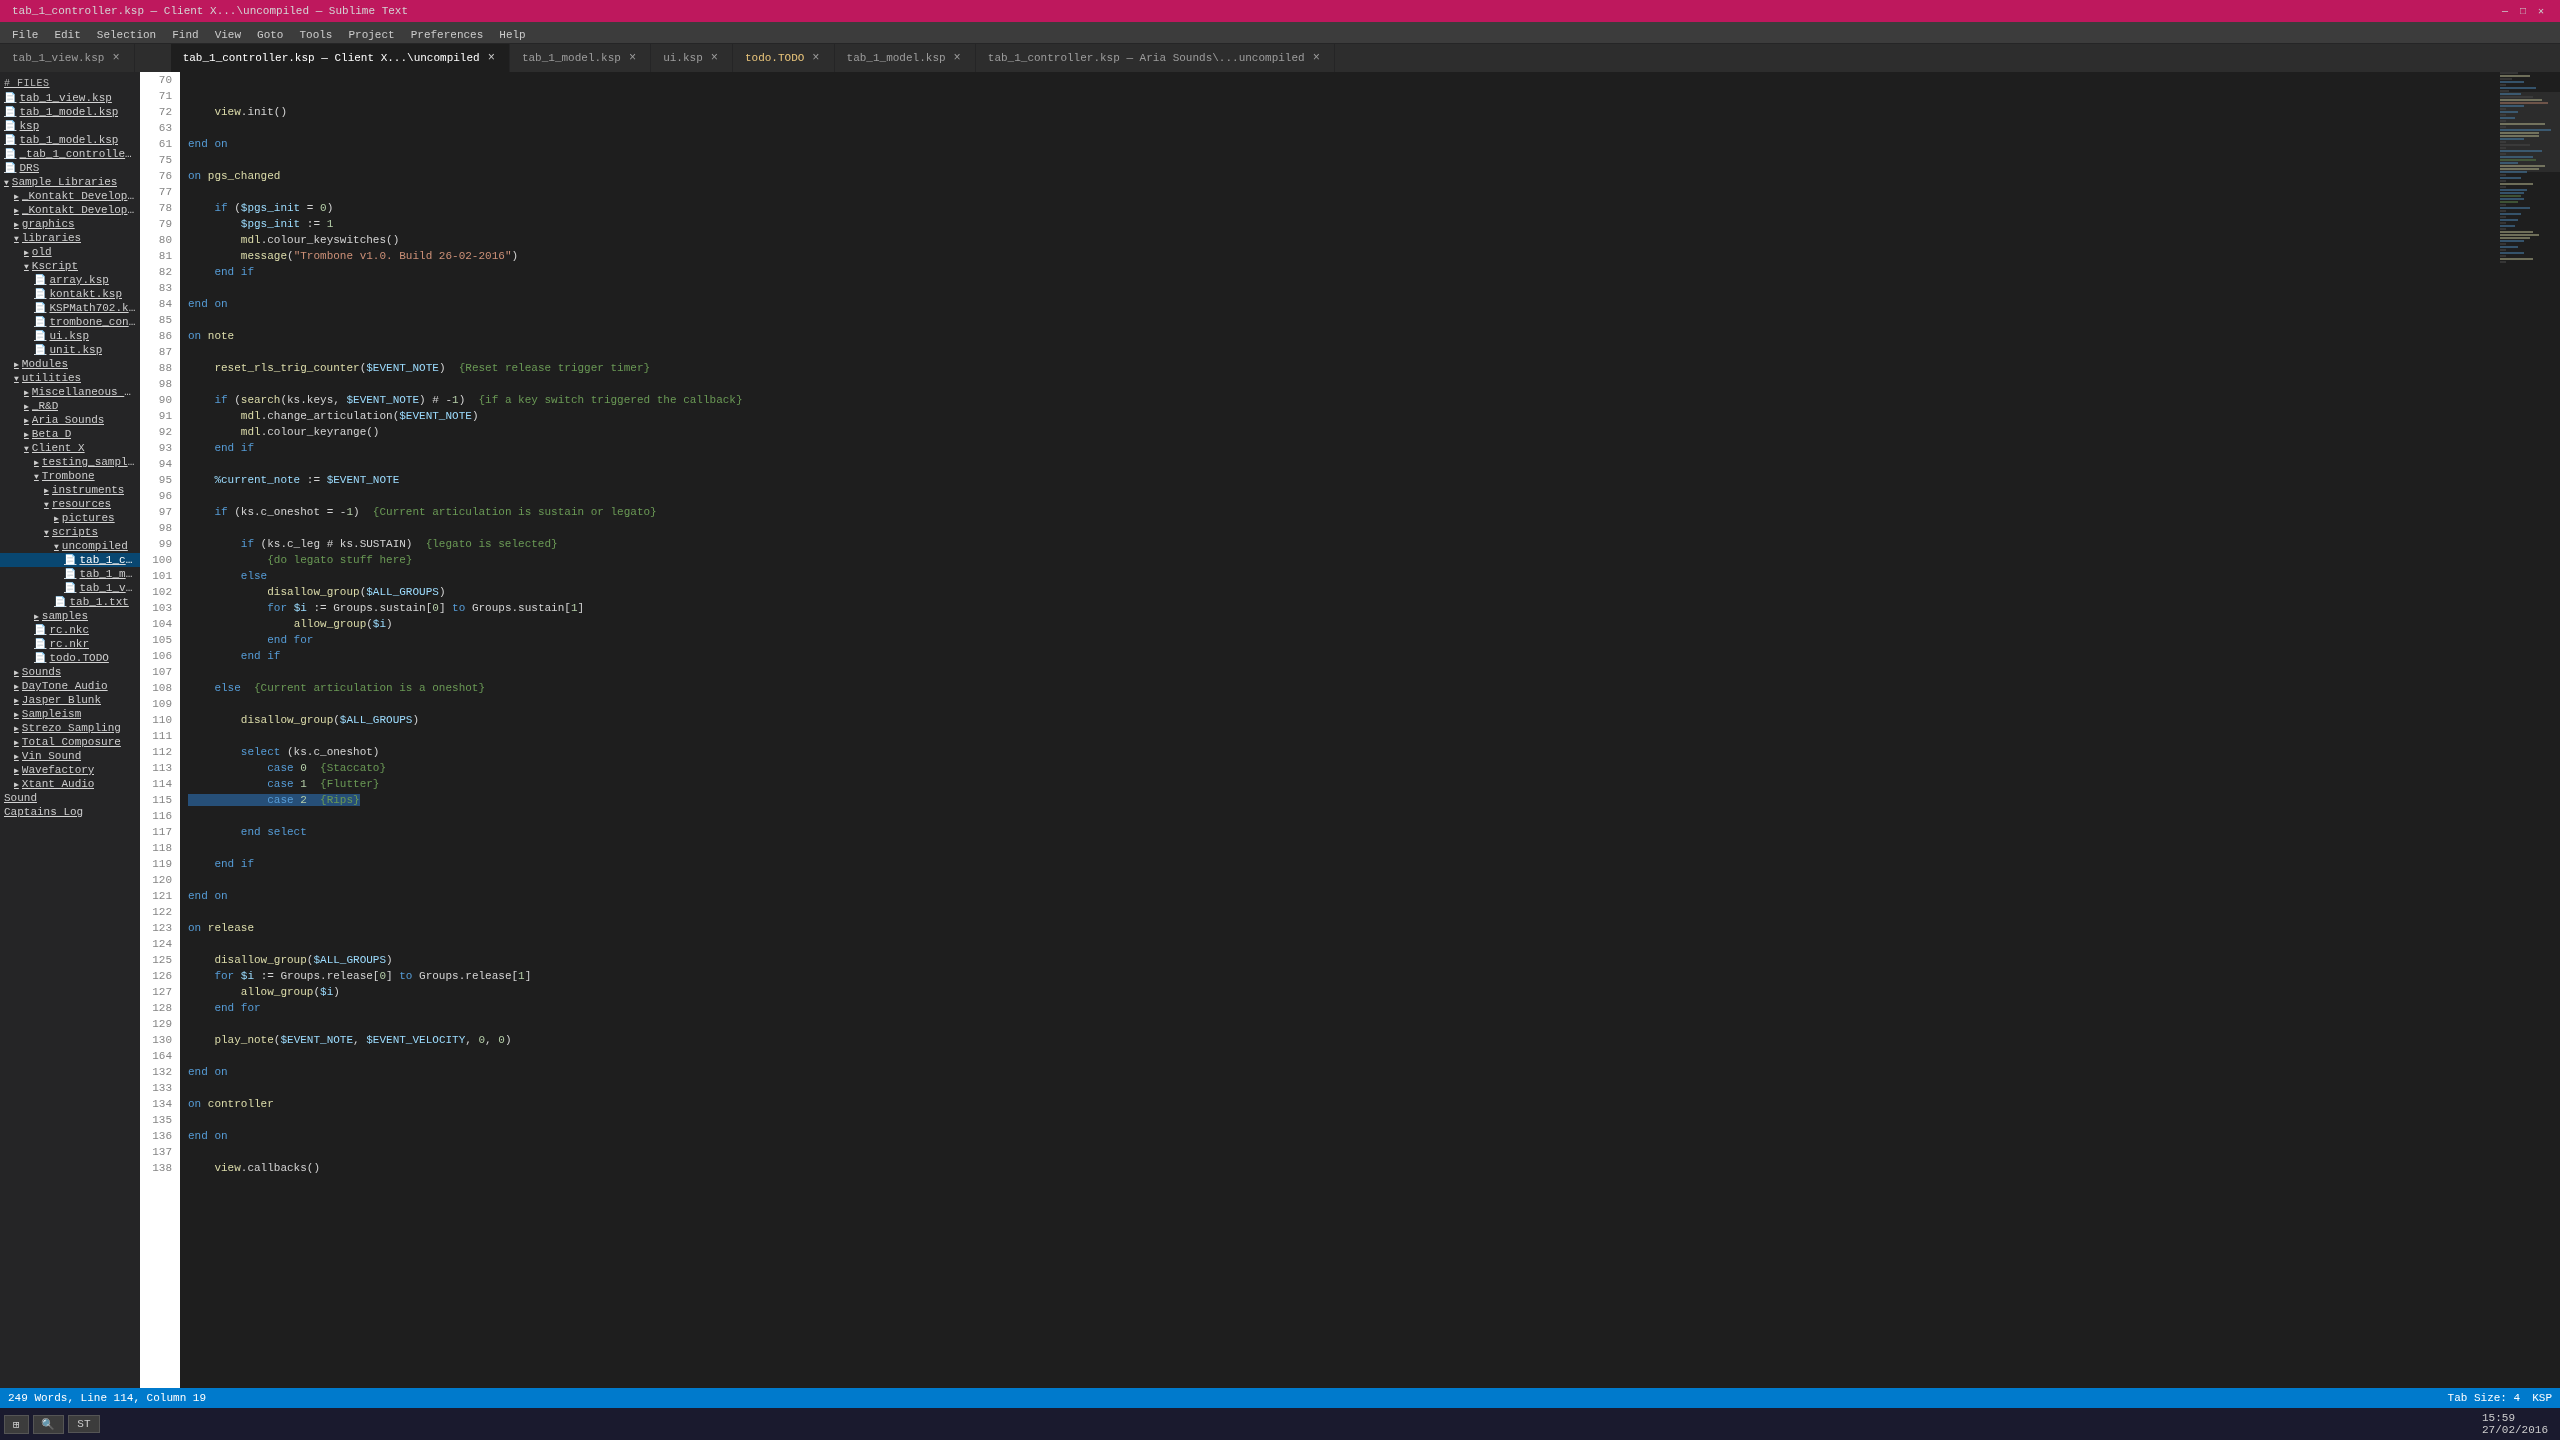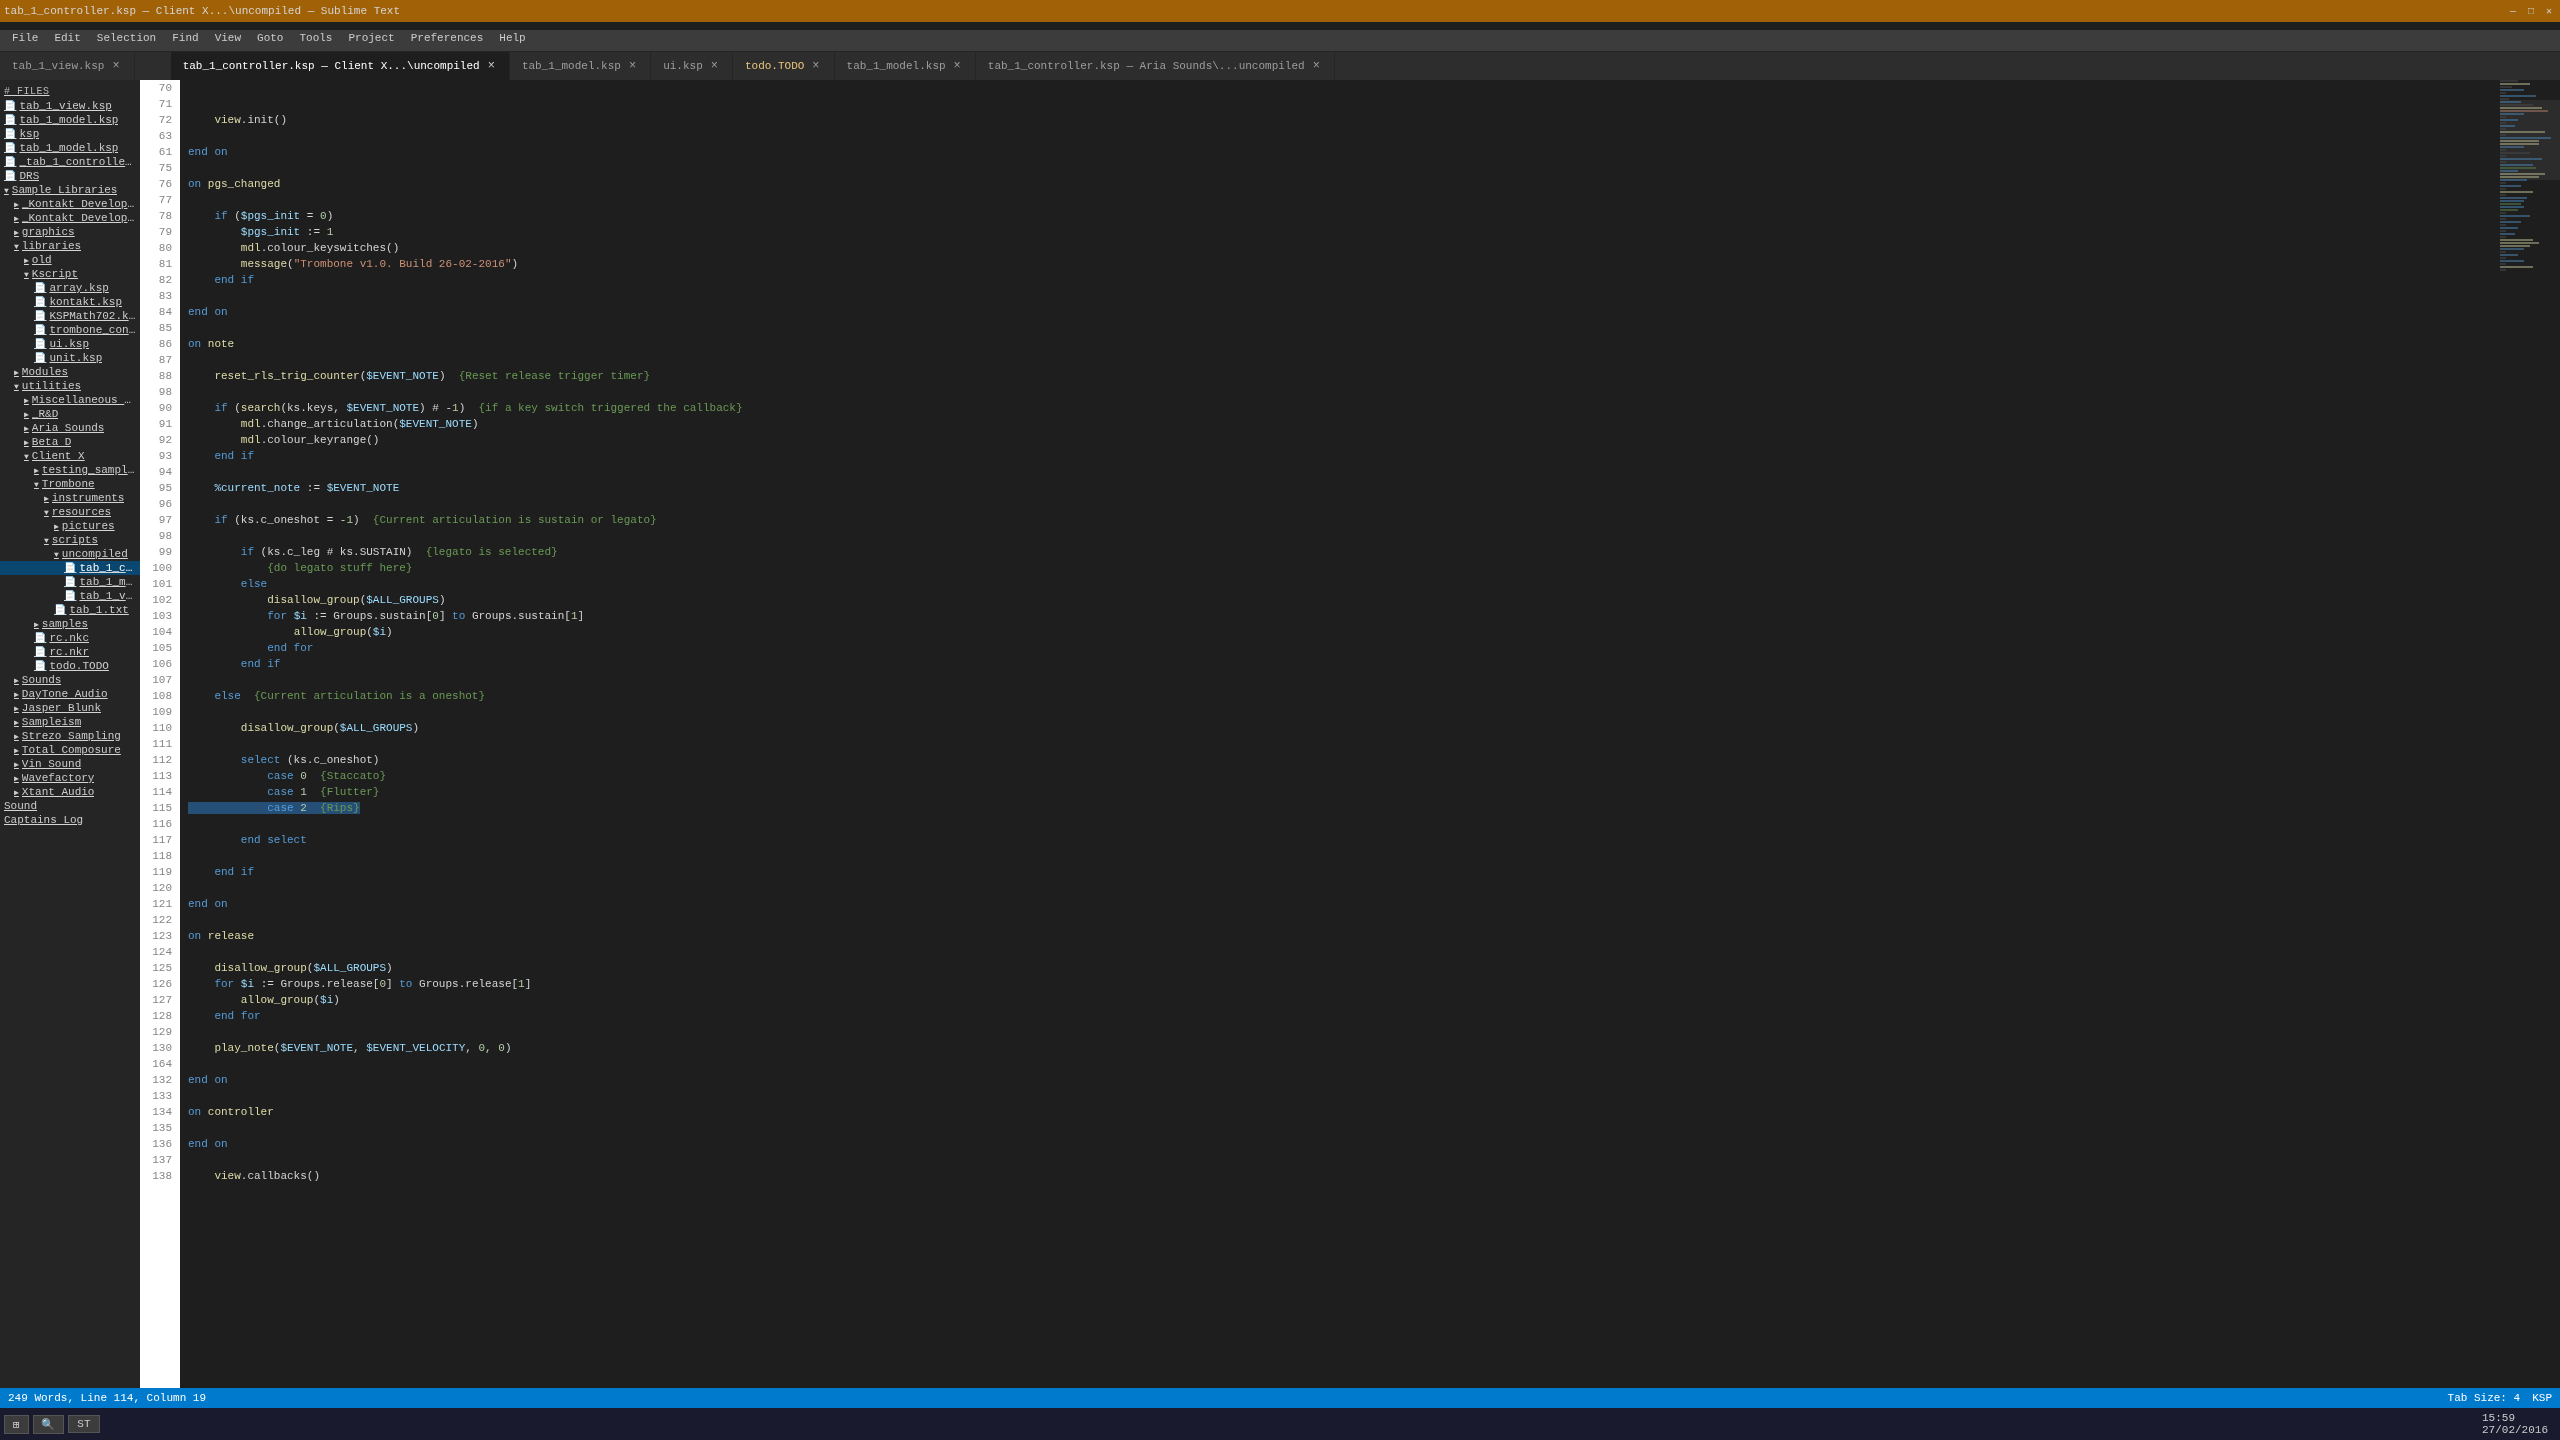--- a/index.html
+++ b/index.html
@@ -9,26 +9,26 @@
       font-family: 'Consolas', 'Courier New', monospace;
       font-size: 11px;
       height: 100vh;
       display: flex;
       flex-direction: column;
       overflow: hidden;
     }
 
     
     #title-bar {
-      background: #a16207;
+      background: #be185d;
       height: 22px;
       display: flex;
       align-items: center;
       justify-content: space-between;
-      padding: 0 4px;
+      padding: 0 12px;
       flex-shrink: 0;
     }
     #window-controls {
       display: flex;
       gap: 4px;
     }
     .win-btn {
       width: 14px;
       height: 14px;
       display: flex;
@@ -37,25 +37,24 @@
       color: #cccccc;
       font-size: 10px;
       cursor: pointer;
     }
 
     
     #menu-bar {
       background: #3c3c3c;
       height: 22px;
       display: flex;
-      align-items: flex-start;
+      align-items: flex-end;
       padding: 0 4px;
       flex-shrink: 0;
       border-bottom: 1px solid #252526;
-      margin-top: 8px;
     }
     .menu-item {
       padding: 2px 8px;
       color: #cccccc;
       font-size: 11px;
       cursor: pointer;
     }
 
     
     #tab-bar {

